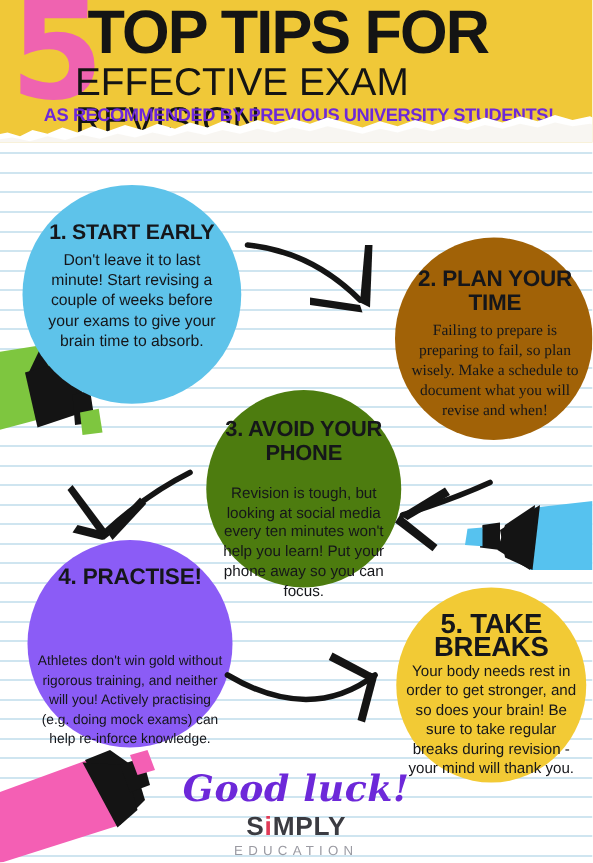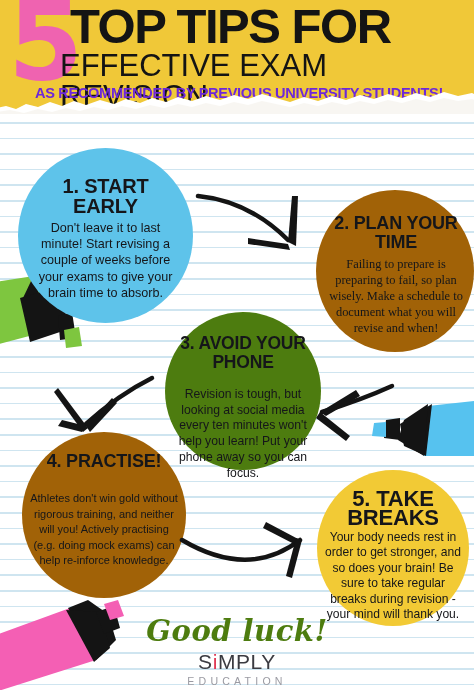--- a/index.html
+++ b/index.html
@@ -60,55 +60,55 @@
     justify-content:flex-start;text-align:center;
     color:#15161a;z-index:4;box-sizing:border-box;
   }
   .bubble .btitle{
     font-weight:bold;letter-spacing:-0.2px;
   }
   .bubble .bbody{
     font-weight:normal;
   }
   #tip1{left:18px;top:148px;width:175px;height:175px;background:#5ec3ea;padding:28px 16px 0 16px;}
-  #tip1 .btitle{font-size:20px;line-height:20px;}
+  #tip1 .btitle{font-size:17px;line-height:20px;}
   #tip1 .bbody{font-size:12.6px;line-height:16.2px;margin-top:4px;padding:0 2px;}
 
   #tip2{left:316px;top:190px;width:158px;height:162px;background:#a16207;padding:24px 10px 0 12px;}
   #tip2 .btitle{font-size:18px;line-height:19px;}
   #tip2 .bbody{font-size:12.4px;line-height:16px;margin-top:4px;font-family:Liberation Serif, serif;}
 
   #tip3{left:165px;top:312px;width:156px;height:158px;background:#4d7c0f;padding:22px 10px 0 10px;}
   #tip3 .btitle{font-size:17.5px;line-height:18.5px;}
   #tip3 .bbody{font-size:12.2px;line-height:15.7px;margin-top:16px;}
 
-  #tip4{left:22px;top:432px;width:164px;height:166px;background:#a16207;padding:20px 8px 0 8px;}
+  #tip4{left:22px;top:432px;width:164px;height:166px;background:#8b5cf6;padding:20px 8px 0 8px;gap:31px;}
   #tip4 .btitle{font-size:18px;line-height:19px;}
   #tip4 .bbody{font-size:11px;line-height:15.6px;margin-top:20px;}
 
   #tip5{left:317px;top:470px;width:152px;height:156px;background:#f2ca35;padding:20px 6px 0 6px;}
   #tip5 .btitle{font-size:22px;line-height:18.5px;}
   #tip5 .bbody{font-size:12.1px;line-height:15.4px;margin-top:3px;}
 
   
   #deco{position:absolute;left:0;top:0;width:474px;height:690px;z-index:3;}
   #decoTop{position:absolute;left:0;top:0;width:474px;height:690px;z-index:6;pointer-events:none;}
 
   
   #goodluck{
     position:absolute;left:0;top:616px;width:474px;text-align:center;
     font-family:"DejaVu Serif",serif;font-style:italic;font-weight:bold;
-    font-size:29px;line-height:30px;color:#4d7c0f;letter-spacing:0.5px;
+    font-size:29px;line-height:30px;color:#6d28d9;letter-spacing:0.5px;
     z-index:7;
   }
   #logo{
     position:absolute;left:0;top:650px;width:474px;text-align:center;z-index:7;
   }
   #logo .simply{
-    font-size:21px;font-weight:normal;letter-spacing:0.6px;color:#3b3b41;
+    font-size:21px;font-weight:bold;letter-spacing:0.6px;color:#3b3b41;
     font-family:"Liberation Sans",sans-serif;
   }
   #logo .simply .dot{color:#e03a56;}
   #logo .edu{
     display:block;margin-top:1px;
     font-size:10.6px;letter-spacing:4.2px;color:#9a9aa2;
     font-family:"Liberation Sans",sans-serif;
   }
 </style>
 </head>

